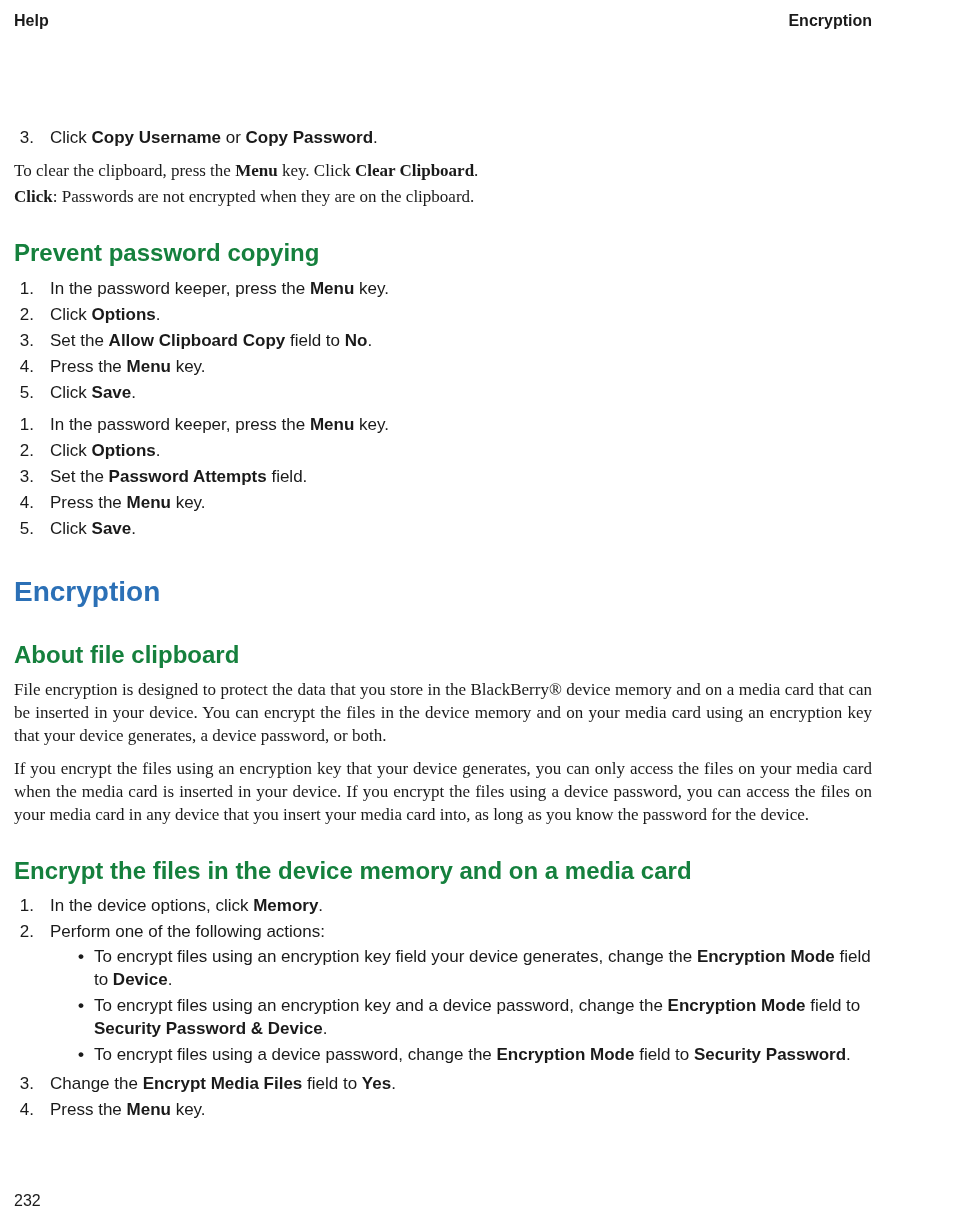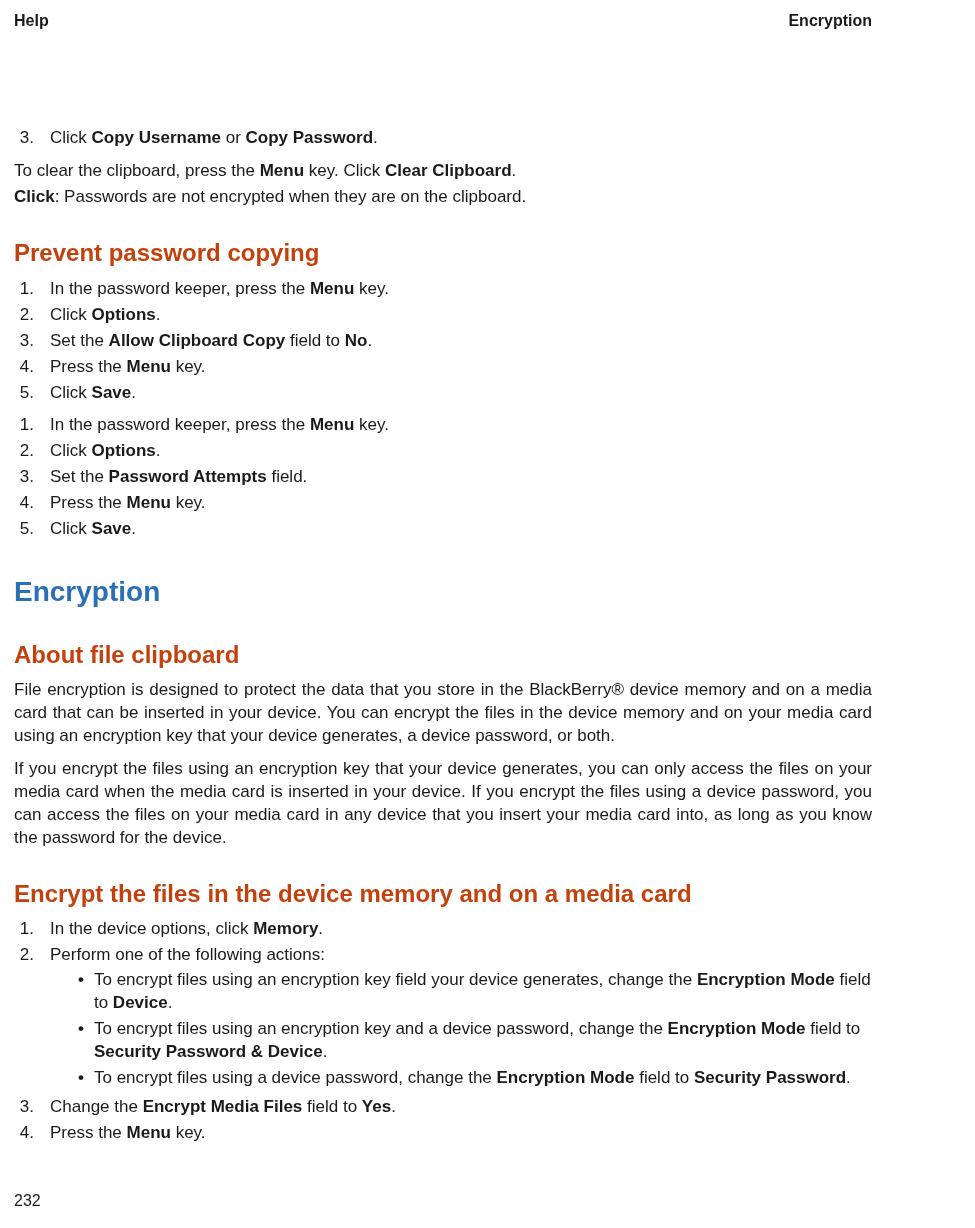--- a/index.html
+++ b/index.html
@@ -54,24 +54,25 @@
     gap: 10px;
     margin-bottom: 3px;
   }
   ul.bullets > li::before {
     content: "•";
     font-weight: bold;
     flex: 0 0 auto;
   }
   .para {
     margin: 4px 0 8px 0;
+    font-family: Liberation Serif, serif;
   }
   .bold { font-weight: 700; }
   h2.gray {
-    color: #c2410c;
+    color: #15803d;
     font-size: 24px;
     font-weight: 700;
     margin: 28px 0 8px 0;
   }
   h1.blue {
     color: #2b70b6;
     font-size: 28px;
     font-weight: 700;
     margin: 32px 0 18px 0;
   }

